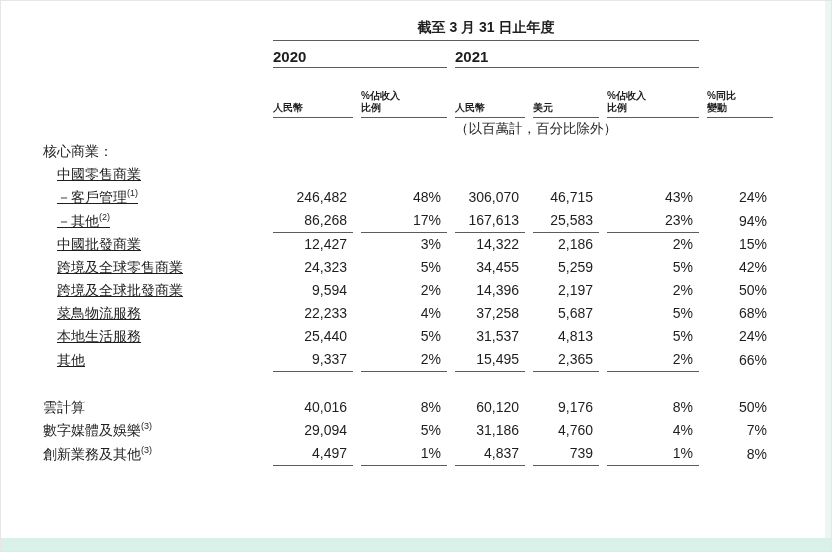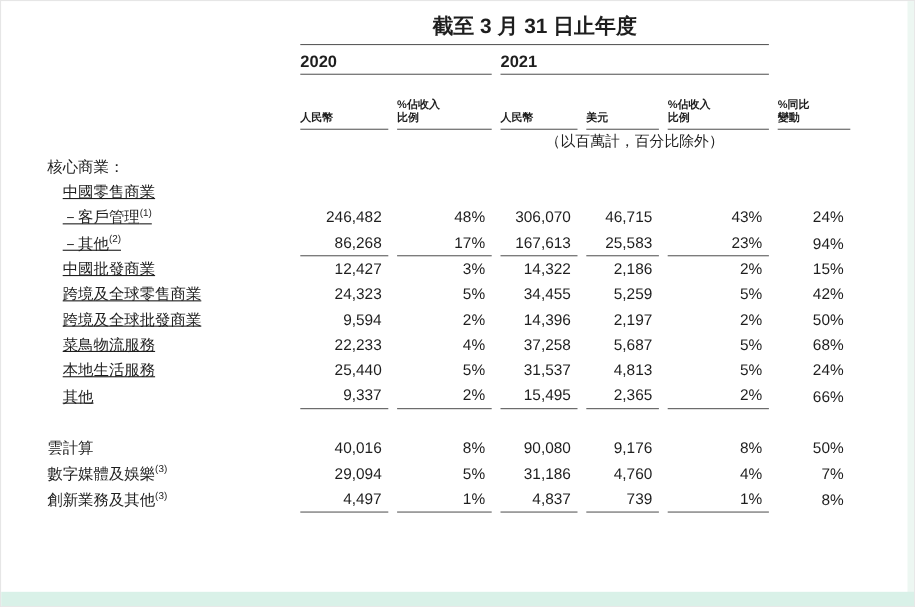--- a/index.html
+++ b/index.html
@@ -33,32 +33,32 @@
   col.c-rmb20{width:80px}
   col.c-pct20{width:86px}
   col.c-rmb21{width:70px}
   col.c-usd21{width:66px}
   col.c-pct21{width:92px}
   col.c-yoy{width:66px}
 
   th{font-weight:bold;padding:0;}
   .t-title{
     height:28px;vertical-align:bottom;text-align:center;
-    font-size:19px;padding-bottom:3px;
+    font-size:14px;padding-bottom:3px;
   }
   .t-year{
     height:24px;vertical-align:bottom;text-align:left;
     font-size:15px;padding-bottom:2px;
   }
   .colhead{
     height:46px;vertical-align:bottom;text-align:left;
     white-space:pre-line;line-height:1.2;padding-bottom:3px;font-size:10px;
   }
   .hline{border-bottom:1.5px solid #5c5c5c;}
-  .note-row td{height:22px;font-size:13.5px;text-align:center;vertical-align:middle;}
+  .note-row td{height:22px;font-size:13.5px;text-align:left;vertical-align:middle;}
 
   td{padding:0;}
   td.lbl{
     height:23px;line-height:23px;
     padding-left:16px;white-space:nowrap;overflow:hidden;
     text-align:left;font-size:14px;
   }
   td.lbl.ind{padding-left:30px;text-decoration:underline;}
   td.num{
     height:23px;line-height:23px;
@@ -214,21 +214,21 @@
           <td class="num"></td>
           <td class="num"></td>
           <td class="num"></td>
           <td class="num"></td>
           <td class="num"></td>
         </tr>
         <tr>
           <td class="lbl">雲計算</td>
           <td class="num">40,016</td>
           <td class="num">8%</td>
-          <td class="num">90,080</td>
+          <td class="num">60,120</td>
           <td class="num">9,176</td>
           <td class="num">8%</td>
           <td class="num">50%</td>
         </tr>
         <tr>
           <td class="lbl">數字媒體及娛樂<sup>(3)</sup></td>
           <td class="num">29,094</td>
           <td class="num">5%</td>
           <td class="num">31,186</td>
           <td class="num">4,760</td>

